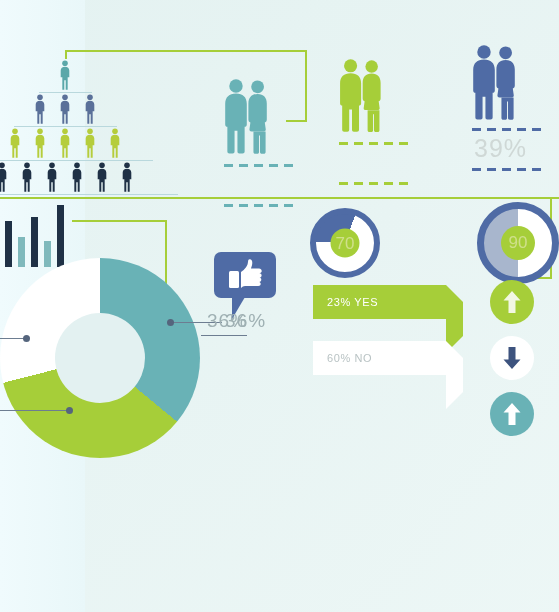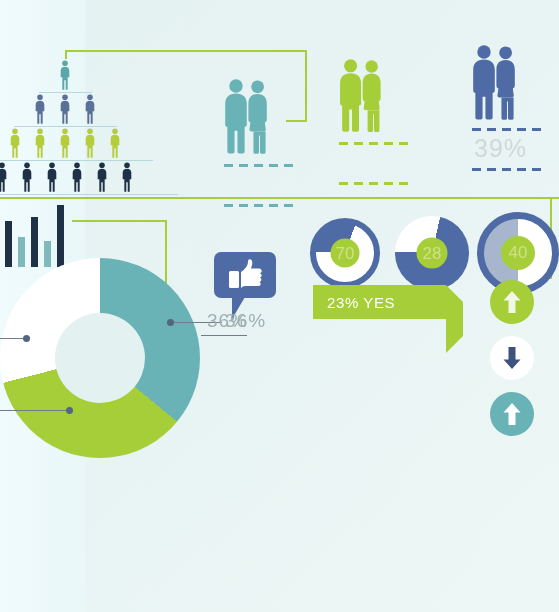--- a/index.html
+++ b/index.html
@@ -69,21 +69,21 @@
   .gauge .core{
     position:absolute;left:50%;top:50%;transform:translate(-50%,-50%);
     border-radius:50%;background:#a6ce39;
     display:flex;align-items:center;justify-content:center;
     color:#cfe08a;font-size:17px;
   }
 
   
   .answerbar{
     position:absolute;display:flex;align-items:center;
-    color:#ffffff;font-size:15px;letter-spacing:.6px;padding-left:14px;
+    color:#ffffff;font-size:11px;letter-spacing:.6px;padding-left:14px;
     box-sizing:border-box;
   }
   .answerbar .tip{
     position:absolute;right:-17px;top:0;width:0;height:100%;
     border-top:17px solid transparent;
     border-bottom:17px solid transparent;
     border-left:17px solid currentColor;
   }
   .arrowbtn{
     position:absolute;border-radius:50%;
@@ -238,42 +238,43 @@
                C46.6 21.2 47.6 22.1 47.6 23.4 C47.6 24.6 46.7 25.5 45.5 25.6
                C46.5 25.7 47.3 26.6 47.3 27.7 C47.3 28.9 46.4 29.8 45.2 29.9
                C46.1 30.1 46.7 30.9 46.7 31.8 C46.7 33.1 45.7 34.1 44.3 34.1
                L31 34.1 C29.5 34.1 28.2 35 27 36 Z" fill="#ffffff"></path>
     </svg>
   </div>
   <div class="bubble-tail" style="left:232px;top:297px;"></div>
   <div class="leader" style="left:201px;top:335px;width:46px;"></div>
   <div class="pct-label" style="left:207px;top:310px;font-size:19px;color:#9fb0b3;">36%</div>
 
-  <div id="gauges" class="abs" style="left:310px;top:210px;width:249px;height:80px;text-decoration:underline;">
+  <div id="gauges" class="abs" style="left:310px;top:200px;width:249px;height:80px;text-decoration:underline;">
       <div class="gauge" style="left: 0px; top: 8px; width: 70px; height: 70px; background: conic-gradient(from 20deg, rgb(255, 255, 255) 0deg, rgb(255, 255, 255) 252deg, rgb(79, 107, 165) 252deg, rgb(79, 107, 165) 360deg); border: 6px solid rgb(79, 107, 165); box-sizing: border-box;">
         <div class="core" style="width: 29px; height: 29px;">70</div>
       </div>
-      <div class="gauge" style="left: 85px; top: 6px; width: 74px; height: 74px; background: conic-gradient(from 272deg, rgb(255, 255, 255) 0deg, rgb(255, 255, 255) 100.8deg, rgb(79, 107, 165) 100.8deg, rgb(79, 107, 165) 360deg);">
-        <div class="core" style="width: 31px; height: 31px;">28</div>
-      </div>
       <div class="gauge" style="left: 167px; top: 2px; width: 82px; height: 82px; background: conic-gradient(rgb(255, 255, 255) 0deg, rgb(255, 255, 255) 180deg, rgb(168, 182, 205) 180deg, rgb(168, 182, 205) 360deg); border: 7px solid rgb(79, 107, 165); box-sizing: border-box;">
-        <div class="core" style="width: 34px; height: 34px;">40</div>
+        <div class="core" style="width: 34px; height: 34px;">90</div>
       </div>
     </div>
 
   <div id="poll" class="abs" style="left:313px;top:285px;width:246px;height:150px;">
       <div class="answerbar" style="left: 0px; top: 0px; width: 133px; height: 34px; background: rgb(166, 206, 57); color: rgb(166, 206, 57);">
         <span style="color: rgb(255, 255, 255); position: relative; z-index: 2;">23% YES</span>
         <span class="tip"></span>
       </div>
       <div class="arrowbtn" style="left: 177px; top: -5px; width: 44px; height: 44px; background: rgb(166, 206, 57);">
         <svg width="20" height="24" viewBox="0 0 20 24">
           <path d="M10 1 L18.5 10.5 L13.5 10.5 L13.5 23 L6.5 23 L6.5 10.5 L1.5 10.5 Z" fill="#f2f7e3"></path>
         </svg>
       </div>
+      <div class="answerbar" style="left: 0px; top: 56px; width: 133px; height: 34px; background: rgb(255, 255, 255); color: rgb(255, 255, 255);">
+        <span style="color: rgb(185, 195, 196); position: relative; z-index: 2;">60% NO</span>
+        <span class="tip"></span>
+      </div>
       <div class="arrowbtn" style="left: 177px; top: 51px; width: 44px; height: 44px; background: rgb(255, 255, 255);">
         <svg width="20" height="24" viewBox="0 0 20 24">
           <path d="M10 23 L18.5 13.5 L13.5 13.5 L13.5 1 L6.5 1 L6.5 13.5 L1.5 13.5 Z" fill="#3d537e"></path>
         </svg>
       </div>
       <div class="arrowbtn" style="left: 177px; top: 107px; width: 44px; height: 44px; background: rgb(105, 178, 182);">
         <svg width="20" height="24" viewBox="0 0 20 24">
           <path d="M10 1 L18.5 10.5 L13.5 10.5 L13.5 23 L6.5 23 L6.5 10.5 L1.5 10.5 Z" fill="#ffffff"></path>
         </svg>
       </div>

